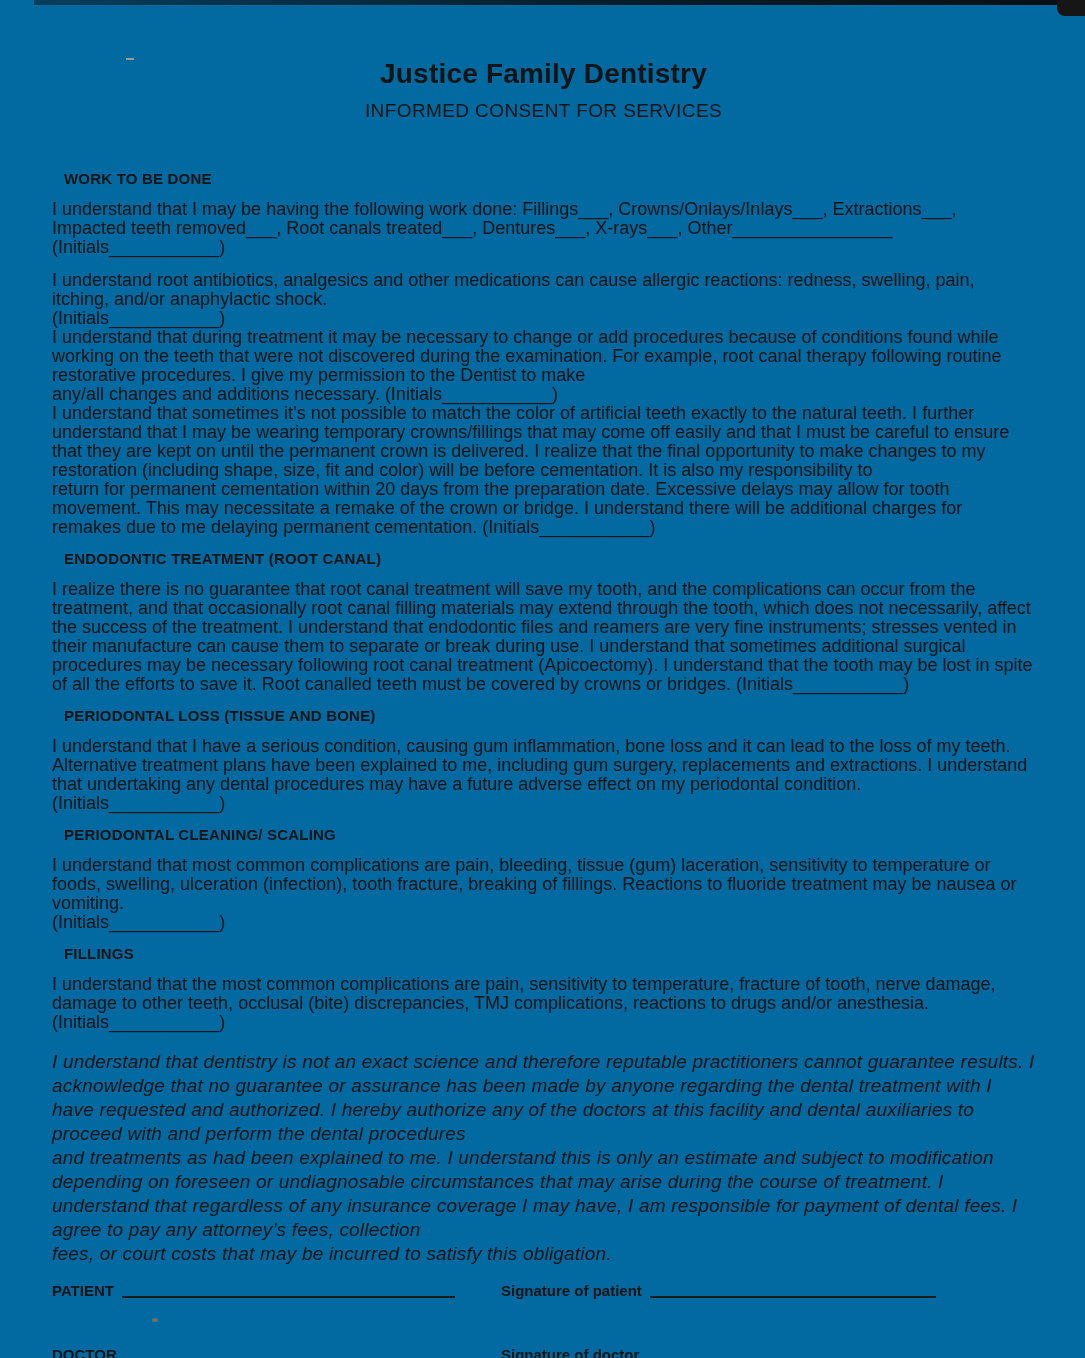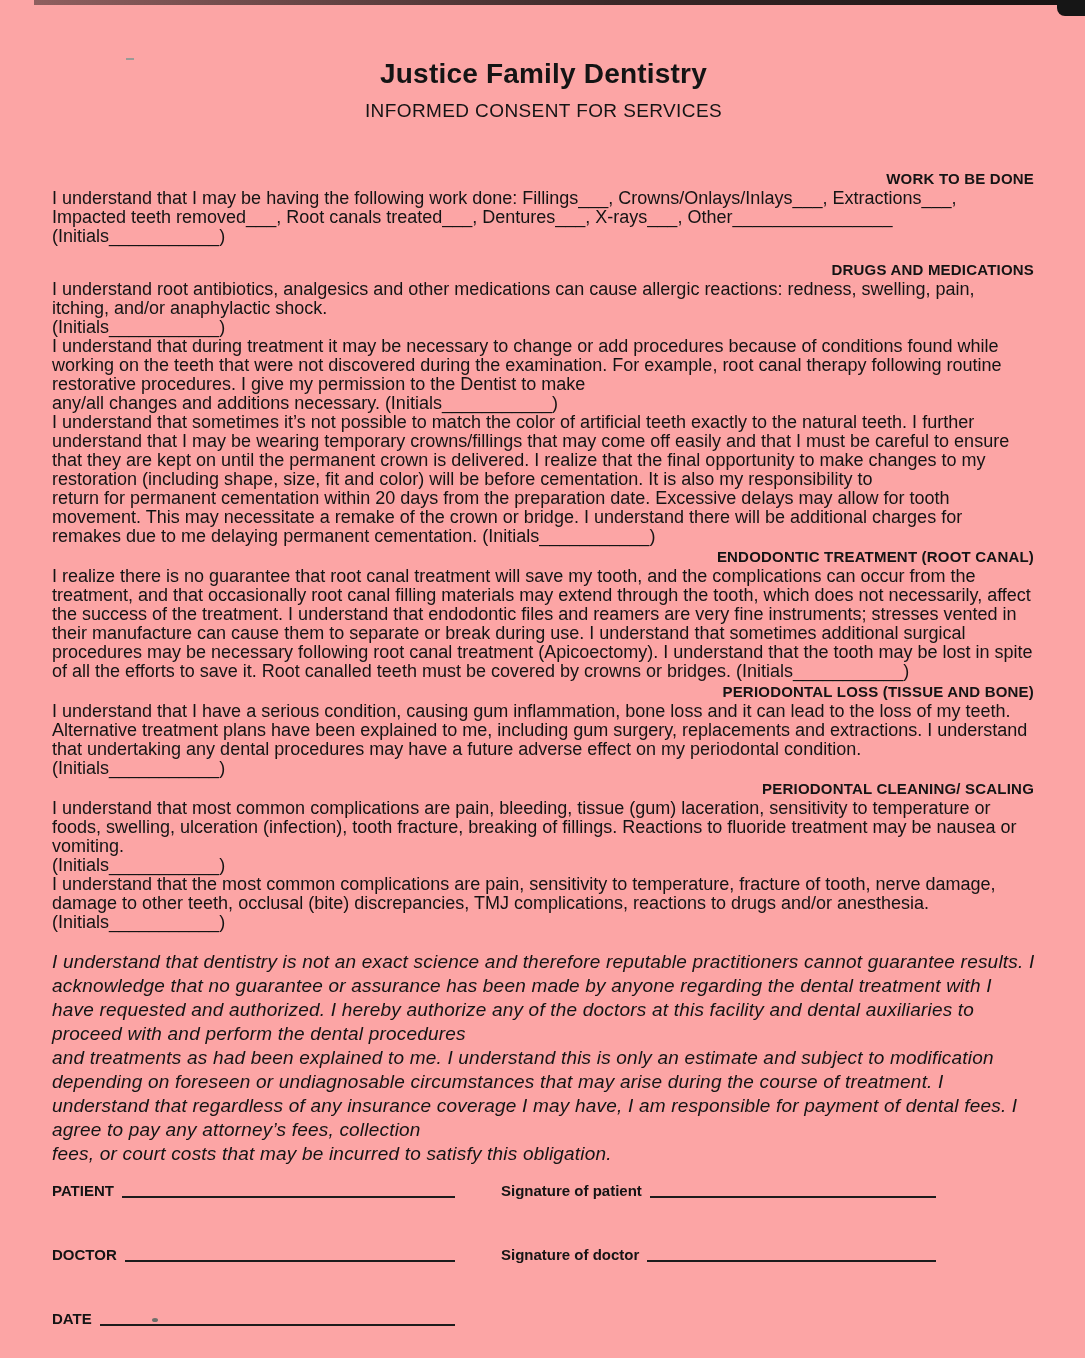--- a/index.html
+++ b/index.html
@@ -5,21 +5,21 @@
   html, body {
     margin: 0;
     padding: 0;
     background: #e8e8e6;
   }
   .page {
     position: relative;
     width: 1085px;
     height: 1358px;
     margin: 0 auto;
-    background: #fca5a5;
+    background: #0369a1;
     overflow: hidden;
     font-family: "Liberation Sans", sans-serif;
     color: #141414;
     box-sizing: border-box;
   }
   .scan-top {
     position: absolute;
     top: 0;
     left: 34px;
     right: 0;
@@ -65,26 +65,25 @@
   .doc-subtitle {
     margin: 10px 0 0 0;
     text-align: center;
     font-size: 19px;
     letter-spacing: 0.4px;
   }
   .sections {
     margin-top: 47px;
   }
   .sec h2 {
-    margin: 1px;
+    margin: 12px;
     font-size: 15px;
     line-height: 19px;
     font-weight: bold;
     letter-spacing: 0.2px;
-    text-align: right;
   }
   .sec p {
     margin: 0;
     font-size: 18px;
     line-height: 19px;
     white-space: pre-wrap;
   }
   .sec.gap-after {
     margin-bottom: 14px;
   }
@@ -131,21 +130,20 @@
   <div class="content">
     <h1 class="doc-title">Justice Family Dentistry</h1>
     <div class="doc-subtitle">INFORMED CONSENT FOR SERVICES</div>
 
     <div class="sections">
       <section class="sec gap-after">
         <h2>WORK TO BE DONE</h2>
         <p>I understand that I may be having the following work done: Fillings___, Crowns/Onlays/Inlays___, Extractions___, Impacted teeth removed___, Root canals treated___, Dentures___, X-rays___, Other________________ (Initials___________)</p>
       </section>
       <section class="sec">
-        <h2>DRUGS AND MEDICATIONS</h2>
         <p>I understand root antibiotics, analgesics and other medications can cause allergic reactions: redness, swelling, pain, itching, and/or anaphylactic shock.
 (Initials___________)</p>
       </section>
       <section class="sec">
         <p>I understand that during treatment it may be necessary to change or add procedures because of conditions found while working on the teeth that were not discovered during the examination. For example, root canal therapy following routine restorative procedures. I give my permission to the Dentist to make
 any/all changes and additions necessary. (Initials___________)</p>
       </section>
       <section class="sec">
         <p>I understand that sometimes it’s not possible to match the color of artificial teeth exactly to the natural teeth. I further understand that I may be wearing temporary crowns/fillings that may come off easily and that I must be careful to ensure that they are kept on until the permanent crown is delivered. I realize that the final opportunity to make changes to my restoration (including shape, size, fit and color) will be before cementation. It is also my responsibility to
 return for permanent cementation within 20 days from the preparation date. Excessive delays may allow for tooth movement. This may necessitate a remake of the crown or bridge. I understand there will be additional charges for remakes due to me delaying permanent cementation. (Initials___________)</p>
@@ -157,20 +155,21 @@
       <section class="sec">
         <h2>PERIODONTAL LOSS (TISSUE AND BONE)</h2>
         <p>I understand that I have a serious condition, causing gum inflammation, bone loss and it can lead to the loss of my teeth. Alternative treatment plans have been explained to me, including gum surgery, replacements and extractions. I understand that undertaking any dental procedures may have a future adverse effect on my periodontal condition. (Initials___________)</p>
       </section>
       <section class="sec">
         <h2>PERIODONTAL CLEANING/ SCALING</h2>
         <p>I understand that most common complications are pain, bleeding, tissue (gum) laceration, sensitivity to temperature or foods, swelling, ulceration (infection), tooth fracture, breaking of fillings. Reactions to fluoride treatment may be nausea or vomiting.
 (Initials___________)</p>
       </section>
       <section class="sec">
+        <h2>FILLINGS</h2>
         <p>I understand that the most common complications are pain, sensitivity to temperature, fracture of tooth, nerve damage, damage to other teeth, occlusal (bite) discrepancies, TMJ complications, reactions to drugs and/or anesthesia. (Initials___________)</p>
       </section>
     </div>
 
     <p class="consent">I understand that dentistry is not an exact science and therefore reputable practitioners cannot guarantee results. I acknowledge that no guarantee or assurance has been made by anyone regarding the dental treatment with I have requested and authorized. I hereby authorize any of the doctors at this facility and dental auxiliaries to proceed with and perform the dental procedures
 and treatments as had been explained to me. I understand this is only an estimate and subject to modification depending on foreseen or undiagnosable circumstances that may arise during the course of treatment. I understand that regardless of any insurance coverage I may have, I am responsible for payment of dental fees. I agree to pay any attorney’s fees, collection
 fees, or court costs that may be incurred to satisfy this obligation.</p>
 
     <div class="sig-grid">
       <div class="sig-row">

